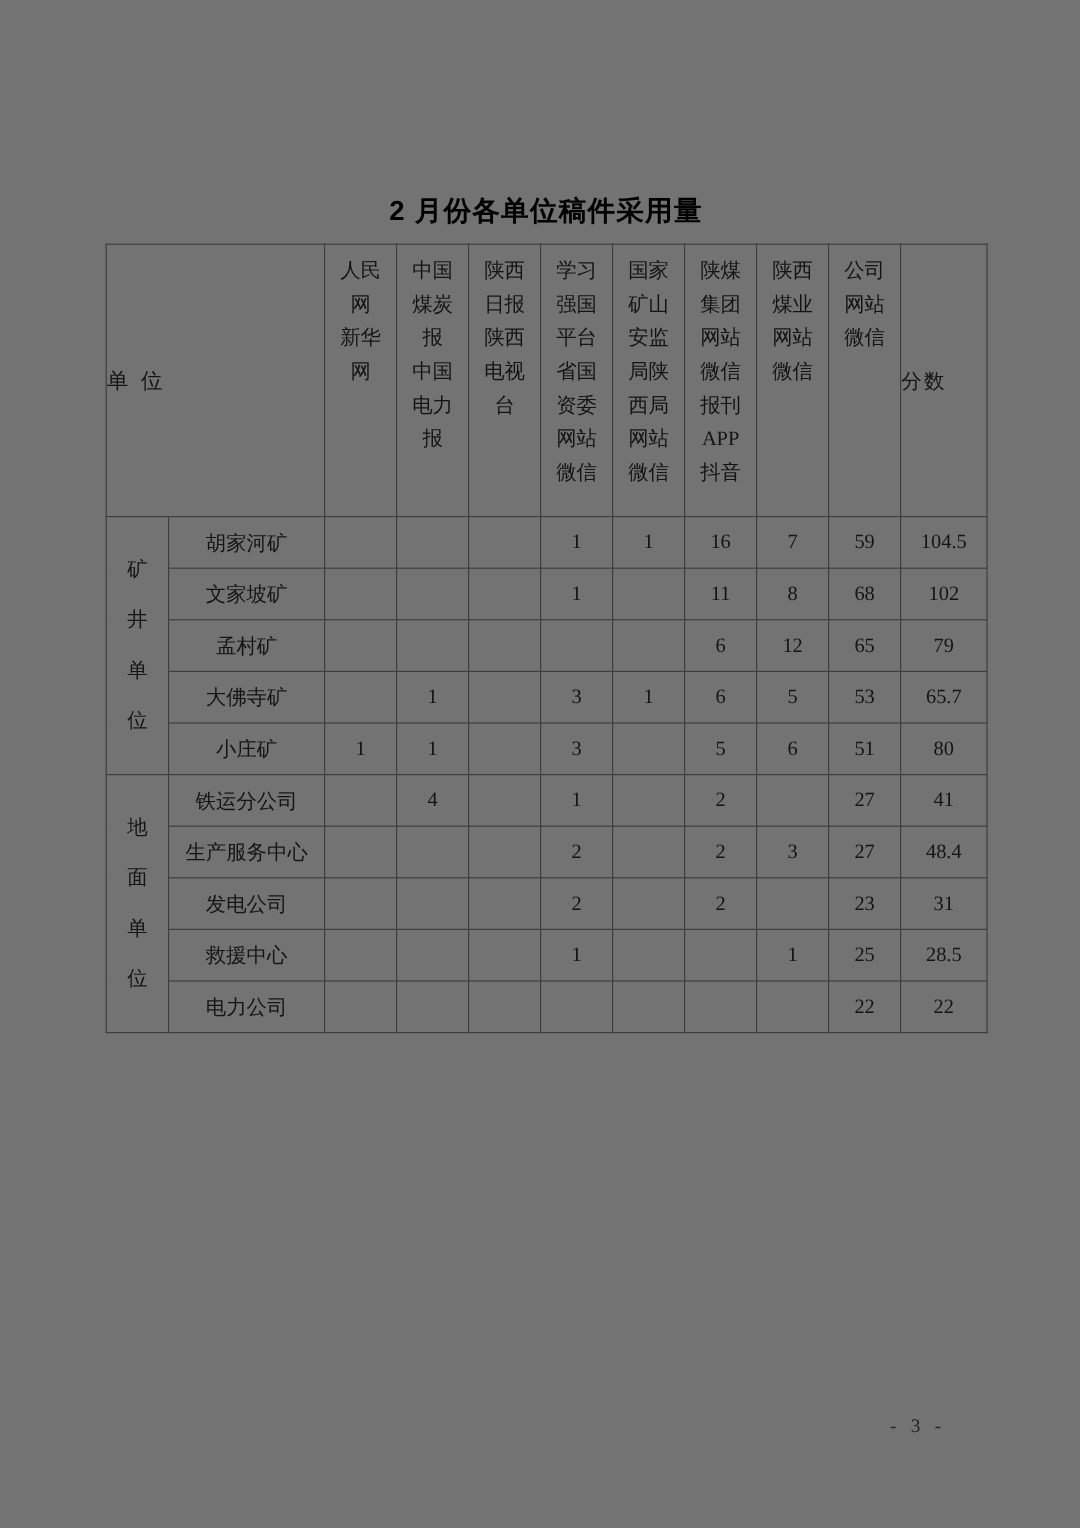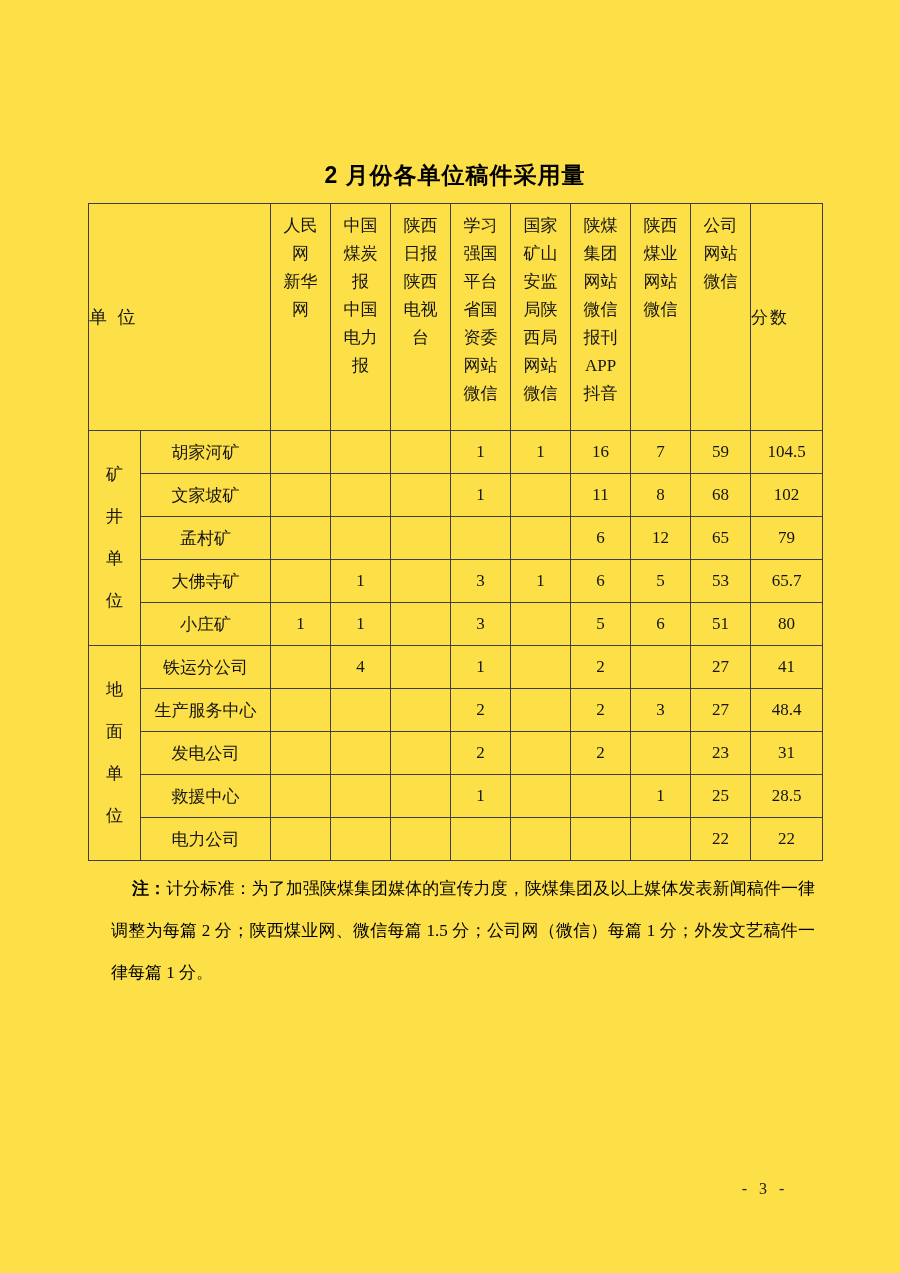--- a/index.html
+++ b/index.html
@@ -9,21 +9,21 @@
     width: 900px;
     height: 1273px;
     overflow: hidden;
     font-family: "Liberation Serif", "DejaVu Serif", serif;
     color: #111111;
   }
   .page {
     position: relative;
     width: 900px;
     height: 1273px;
-    background: #fde047;
+    background: #737373;
     text-decoration: underline;
   }
   .title {
     position: absolute;
     top: 160px;
     left: 88px;
     width: 734px;
     margin: 0;
     text-align: center;
     font-family: "Liberation Sans", "DejaVu Sans", sans-serif;
@@ -304,17 +304,16 @@
           <td class="value-cell"></td>
           <td class="value-cell"></td>
           <td class="value-cell"></td>
           <td class="value-cell"></td>
           <td class="value-cell">22</td>
           <td class="score-cell">22</td>
         </tr>
       </tbody>
   </table>
 
-  <p class="note"><span class="note-prefix">注：</span><span>计分标准：为了加强陕煤集团媒体的宣传力度，陕煤集团及以上媒体发表新闻稿件一律调整为每篇 2 分；陕西煤业网、微信每篇 1.5 分；公司网（微信）每篇 1 分；外发文艺稿件一律每篇 1 分。</span></p>
 
   <div class="page-number">- 3 -</div>
 
 </div>
 
 </body></html>

